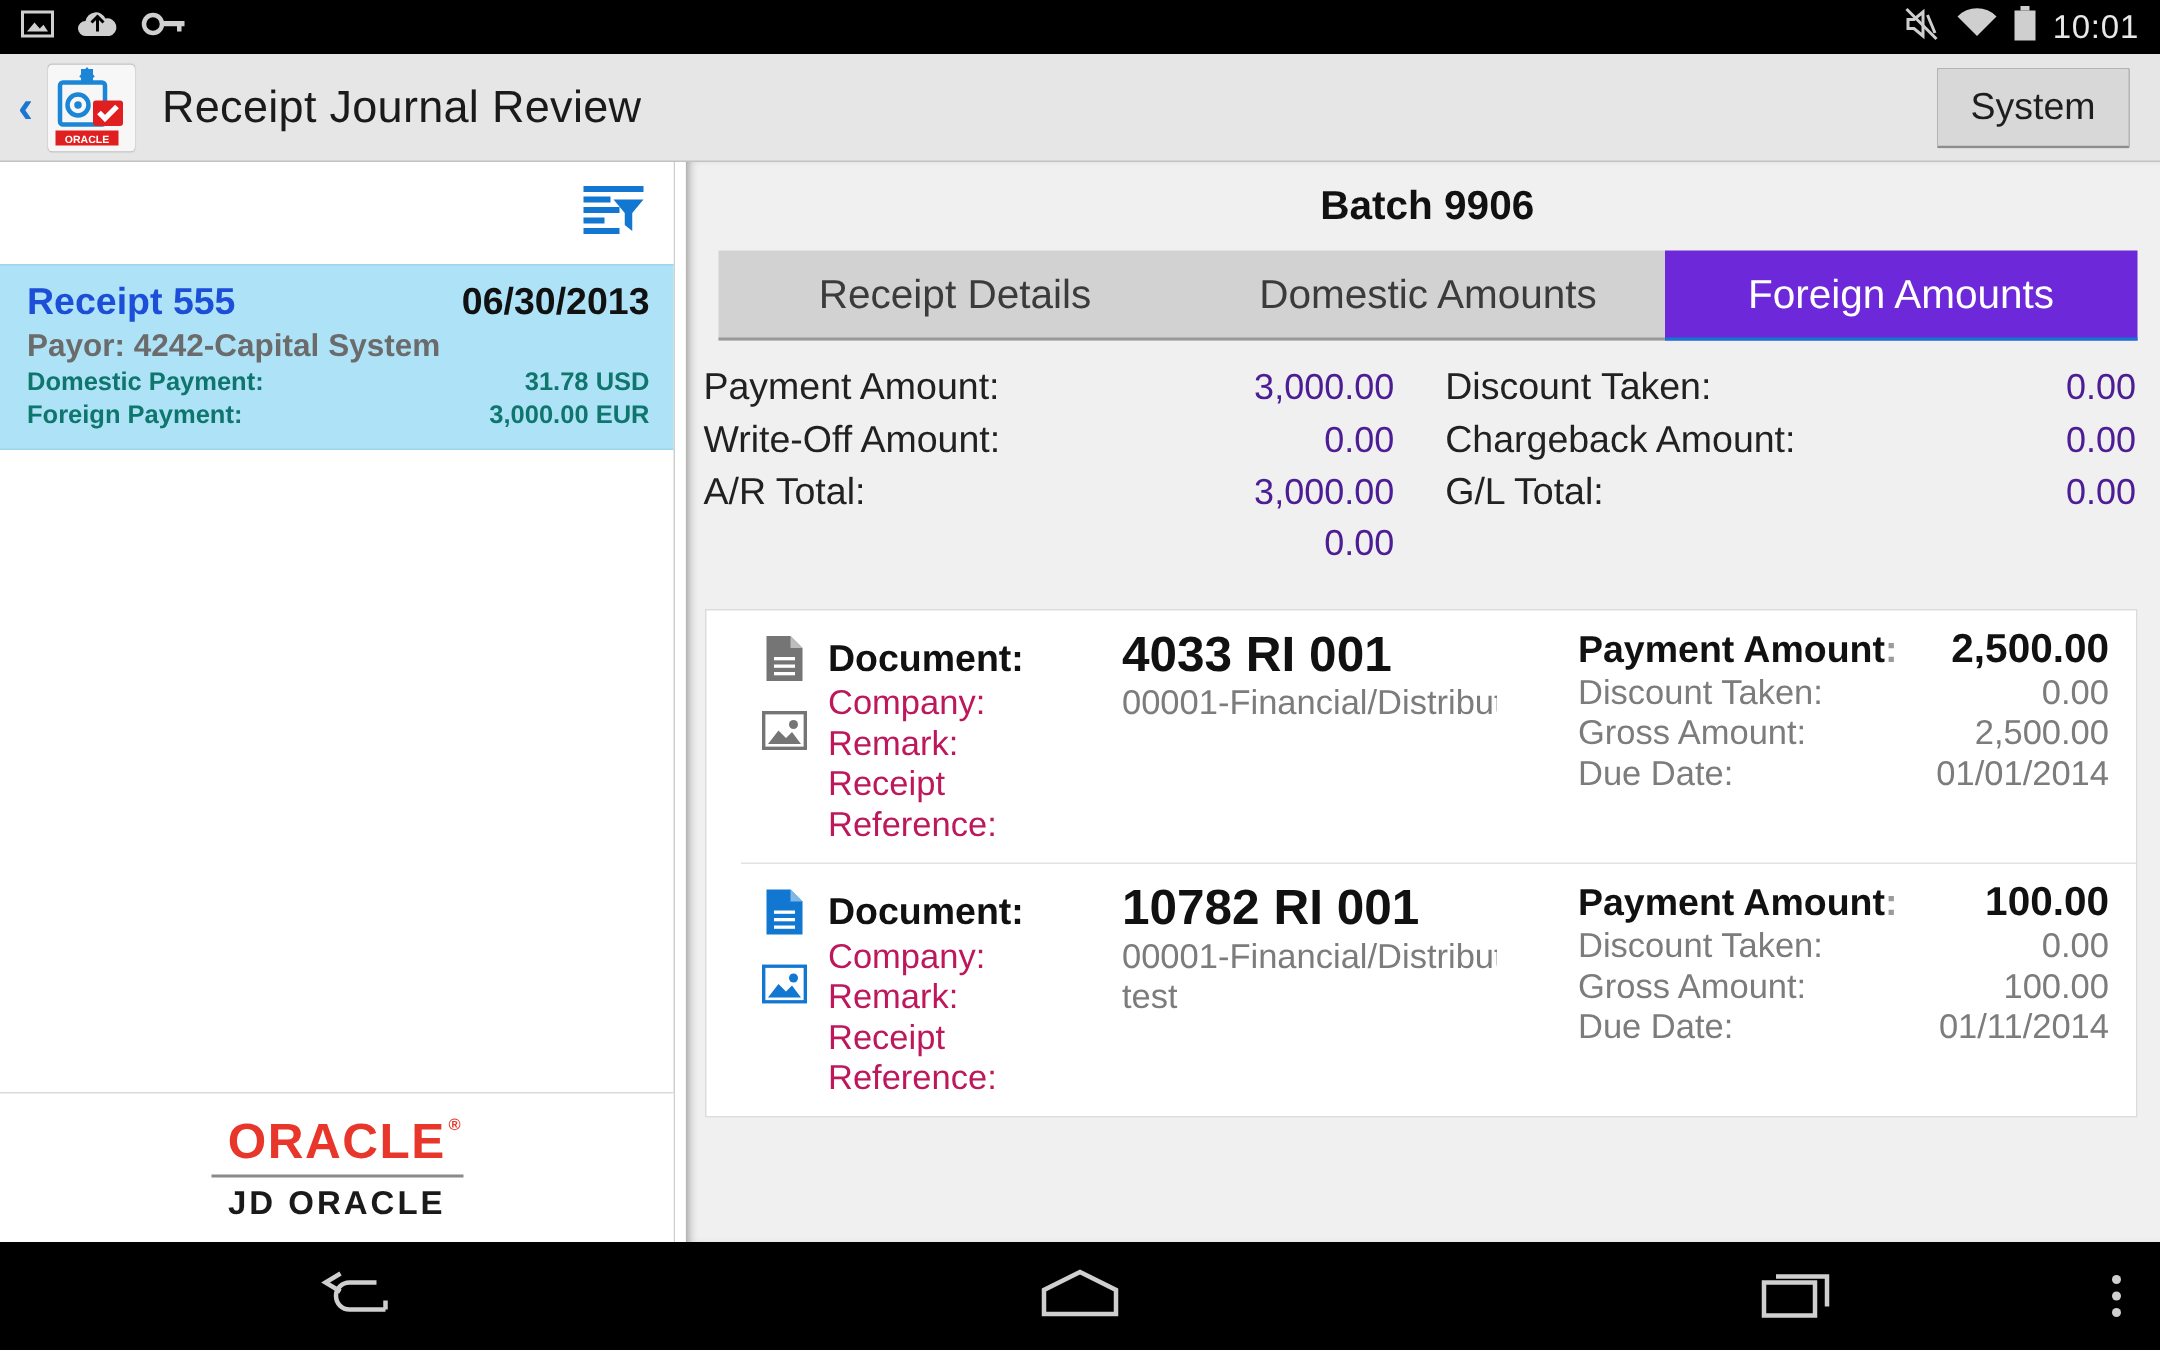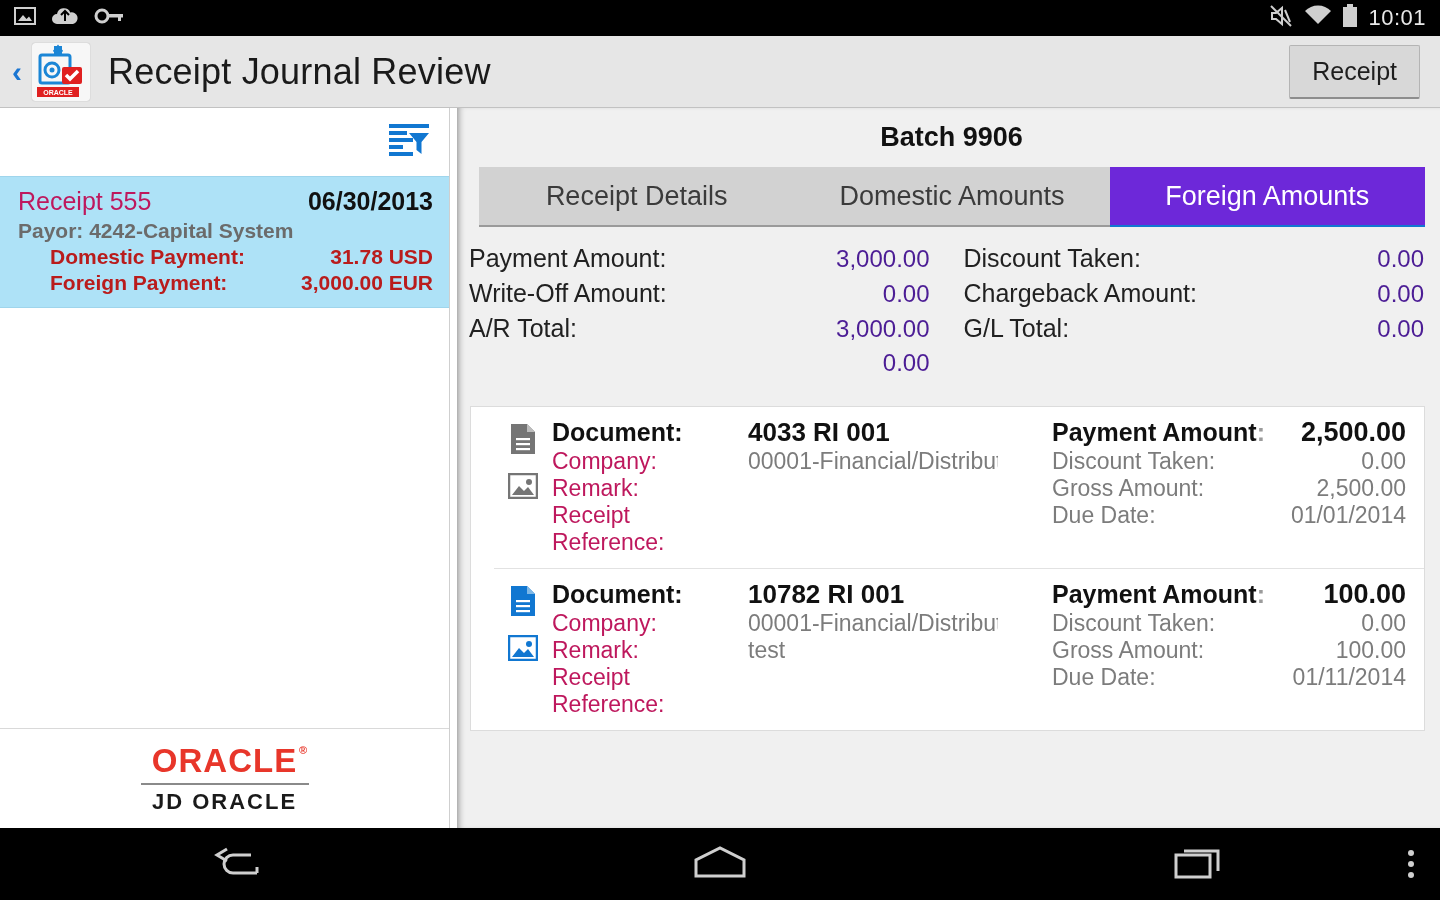--- a/index.html
+++ b/index.html
@@ -27,21 +27,21 @@
   }
   .back-chevron {
     width: 26px; text-align: center; color: #1b76d2; font-size: 30px;
     line-height: 1; margin-left: 4px; font-weight: 600;
   }
   .app-icon {
     width: 58px; height: 58px; margin-left: 2px; position: relative;
     background: #f7f7f7; border-radius: 3px; overflow: hidden;
     box-shadow: 0 0 1px rgba(0,0,0,.35);
   }
-  .app-title { font-size: 36px; color: #1a1a1a; margin-left: 18px; letter-spacing: .2px; }
+  .app-title { font-size: 30px; color: #1a1a1a; margin-left: 18px; letter-spacing: .2px; }
   .approve-btn {
     margin-left: auto; margin-right: 20px;
     background: #d8d8d8; border: 1px solid #b4b4b4; border-bottom: 2px solid #8d8d8d;
     border-radius: 2px; padding: 11px 22px; font-size: 25px; color: #1e1e1e;
   }
 
   
   .content {
     position: absolute; left: 0; top: 108px; width: 1440px; height: 720px;
     background: #ffffff;
@@ -54,24 +54,24 @@
   }
   .sidebar-toolbar {
     height: 68px; display: flex; align-items: center; justify-content: flex-end;
     padding-right: 18px; background: #ffffff;
   }
   .receipt-card {
     background: #aee2f7; border-top: 1px solid #9fd5ec; border-bottom: 1px solid #9fd5ec;
     padding: 10px 16px 12px 18px;
   }
   .rc-row1 { display: flex; justify-content: space-between; align-items: baseline; }
-  .rc-title { font-size: 25px; font-weight: normal; color: #be185d; }
+  .rc-title { font-size: 25px; font-weight: bold; color: #1d4ed8; }
   .rc-date { font-size: 25px; font-weight: bold; color: #111; }
   .rc-payor { font-size: 21px; color: #6b6b6b; font-weight: bold; margin-top: 3px; }
-  .rc-line { display: flex; justify-content: space-between; font-size: 21px; color: #b91c1c; font-weight: bold; margin-top: 2px; margin-left: 32px; }
+  .rc-line { display: flex; justify-content: space-between; font-size: 17px; color: #0f766e; font-weight: bold; margin-top: 2px; }
   .rc-line .v { text-align: right; }
   .sidebar-footer {
     position: absolute; bottom: 0; left: 0; width: 449px; height: 100px;
     border-top: 1px solid #d9d9d9; display: flex; flex-direction: column;
     align-items: center; justify-content: center; background: #fff;
   }
   .oracle-word { color: #e8362a; font-size: 33px; font-weight: bold; letter-spacing: 1px; position: relative; }
   .oracle-word sup { font-size: 11px; position: absolute; top: 2px; right: -11px; }
   .oracle-rule { width: 168px; height: 2px; background: #8a8a8a; margin: 3px 0 4px; }
   .jde-word { color: #1a1a1a; font-size: 22px; font-weight: bold; letter-spacing: 2px; }
@@ -100,21 +100,21 @@
   .doclist { margin: 16px 21px 0 13px; background: #ffffff; border: 1px solid #dcdcdc; padding-left: 23px; }
   .docrow { display: flex; padding: 10px 0 12px 0; border-bottom: 1px solid #e2e2e2; }
   .docrow:last-child { border-bottom: none; }
   .doc-icons { width: 58px; display: flex; flex-direction: column; align-items: center; gap: 14px; padding-top: 6px; }
   .doc-left { width: 500px; }
   .doc-right { flex: 1; padding-right: 18px; }
   .dl-line { display: flex; align-items: baseline; }
   .dl-line .k { width: 196px; font-size: 23px; color: #be185d; }
   .dl-line .v { font-size: 23px; color: #7c7c7c; white-space: nowrap; overflow: hidden; max-width: 250px; }
   .dl-line.head .k { font-size: 25px; color: #111; font-weight: bold; }
-  .dl-line.head .v { font-size: 26px; color: #111; font-weight: bold; }
+  .dl-line.head .v { font-size: 33px; color: #111; font-weight: bold; }
   .dr-line { display: flex; align-items: baseline; }
   .dr-line .k { font-size: 23px; color: #7c7c7c; }
   .dr-line .v { margin-left: auto; font-size: 23px; color: #7c7c7c; }
   .dr-line.head .k { font-size: 25px; color: #111; font-weight: bold; }
   .dr-line.head .v { font-size: 27px; color: #111; font-weight: bold; }
   .dr-line.head .k .colon { color: #9b9b9b; font-weight: bold; }
 
   
   .navbar {
     position: absolute; left: 0; bottom: 0; width: 1440px; height: 72px;
@@ -184,21 +184,21 @@
         <circle cx="20" cy="27" r="2.5" fill="#1b86d6"></circle>
         <path d="M26 10v-4M22 9l4-5 4 5" stroke="#1b86d6" stroke-width="3" fill="none"></path>
         <rect x="22" y="3" width="8" height="8" fill="#1b86d6"></rect>
         <rect x="30" y="24" width="20" height="17" rx="2" fill="#e02020"></rect>
         <path d="M34 32l4 4 8-8" stroke="#fff" stroke-width="3.5" fill="none"></path>
         <rect x="5" y="44" width="42" height="10" fill="#e02020"></rect>
         <text x="26" y="52" font-size="7" fill="#fff" text-anchor="middle" font-family="Liberation Sans, sans-serif" font-weight="bold">ORACLE</text>
       </svg>
     </div>
     <div class="app-title">Receipt Journal Review</div>
-    <div class="approve-btn">Receipt</div>
+    <div class="approve-btn">System</div>
   </div>
 
   <div class="content">
 
     <div class="sidebar">
       <div class="sidebar-toolbar">
         <span>
           <svg width="44" height="40" viewBox="0 0 44 40">
             <rect x="2" y="4" width="24" height="4" fill="#1177d1"></rect>
             <rect x="2" y="11" width="18" height="4" fill="#1177d1"></rect>

